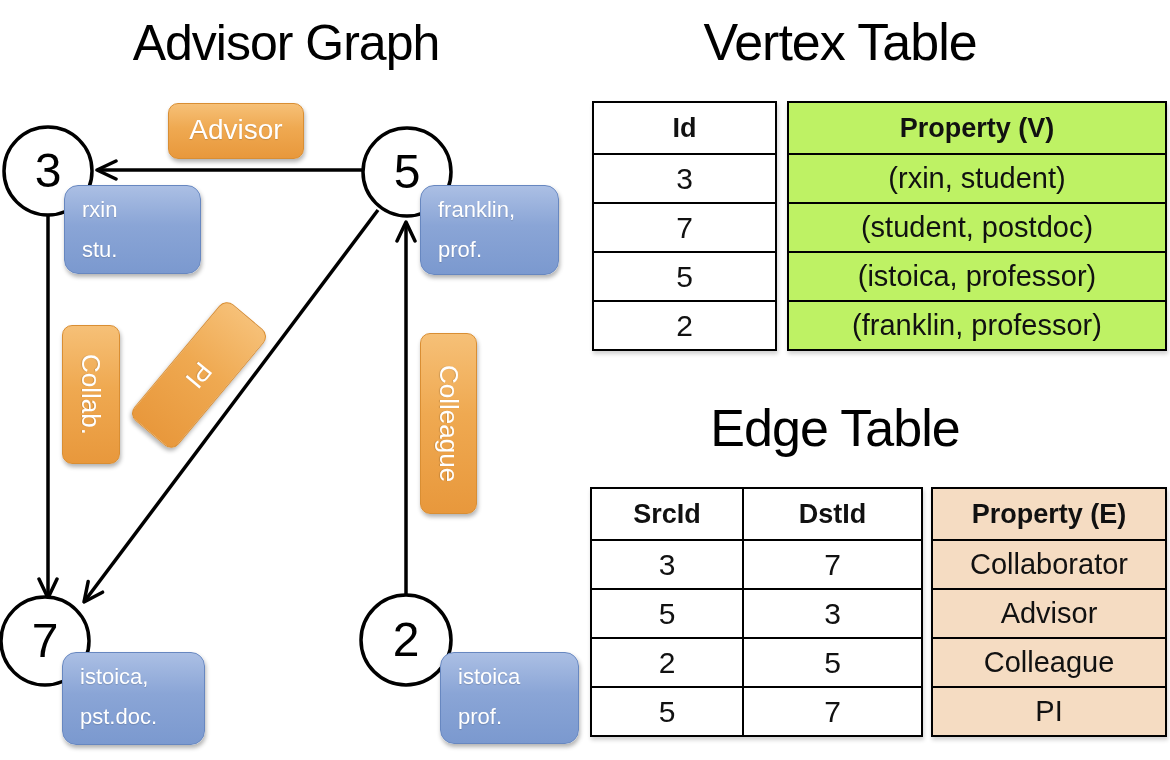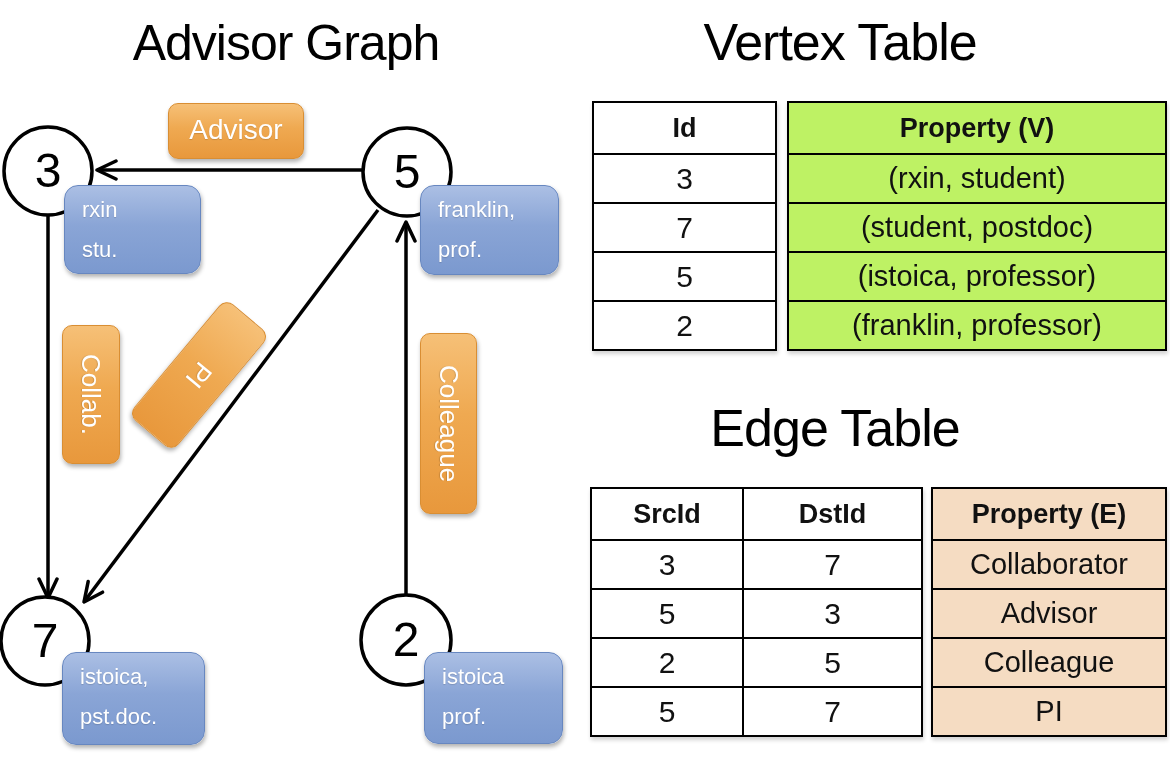--- a/index.html
+++ b/index.html
@@ -43,21 +43,21 @@
     display:block;color:#fff;font-size:22px;line-height:40px;
     padding:4px 6px 0 17px;text-shadow:0 1px 1px rgba(0,0,0,.15);
   }
   #advisor-box{left:168px;top:103px;width:134px;height:54px;}
   #collab-box{left:62px;top:325px;width:56px;height:137px;}
   #pi-box{left:170px;top:299px;width:56px;height:150px;transform:rotate(40deg);}
   #colleague-box{left:420px;top:333px;width:55px;height:179px;}
   #rxin-box{left:64px;top:185px;width:135px;height:87px;}
   #franklin-box{left:420px;top:185px;width:137px;height:88px;}
   #jgonzal-box{left:62px;top:652px;width:141px;height:91px;}
-  #istoica-box{left:424px;top:652px;width:137px;height:90px;}
+  #istoica-box{left:440px;top:652px;width:137px;height:90px;}
 
   
   .tbl-wrap{position:absolute;display:flex;justify-content:center;}
   #vertex-wrap{left:592px;top:101px;width:575px;gap:10px;}
   #edge-wrap{left:590px;top:487px;width:577px;gap:8px;}
   table{border-collapse:collapse;table-layout:fixed;
         box-shadow:1px 3px 4px rgba(0,0,0,.18);}
   th,td{border:2px solid #000;text-align:center;vertical-align:middle;
         padding:0;color:#111;overflow:hidden;white-space:nowrap;}
   th{font-size:27px;font-weight:bold;height:50px;}

